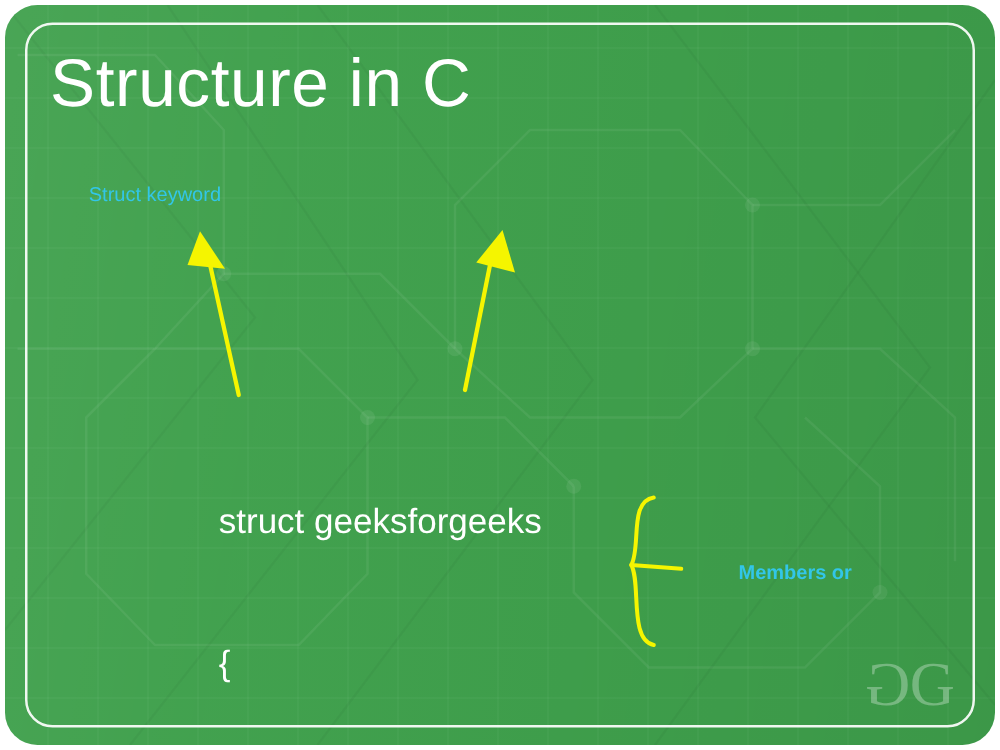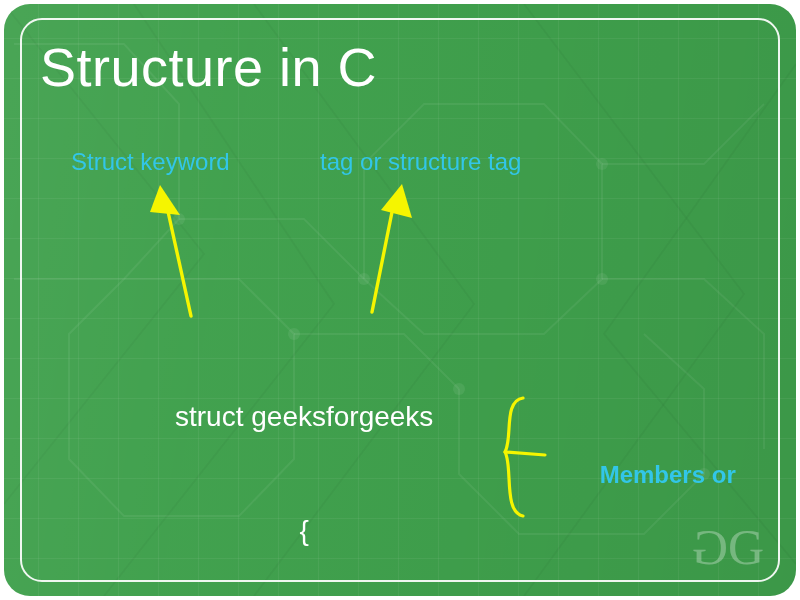--- a/index.html
+++ b/index.html
@@ -90,41 +90,41 @@
     font-weight: 300;
     letter-spacing: 0.5px;
     line-height: 1.15;
     margin-left: 40px;
   }
 
   
   .lbl {
     position: absolute;
     color: #32c6e8;
-    font-size: 24px;
+    font-size: 16px;
     font-weight: 400;
     line-height: 1.28;
     white-space: pre;
   }
   .lbl-struct-keyword { left: 71px;  top: 147px; }
   .lbl-tag           { left: 320px; top: 147px; }
   .lbl-members       { left: 573px; top: 429px; font-weight: bold; }
 
   
   .code {
     position: absolute;
     left: 175px;
     top: 322px;
     color: #ffffff;
     font-size: 28px;
     font-weight: 400;
     line-height: 38px;
     white-space: pre;
   }
-  .code-line { display: block; text-align: center; }
+  .code-line { display: block; }
 
   
   .overlay {
     position: absolute;
     inset: 0;
     pointer-events: none;
   }
 
   
   .watermark {
@@ -182,21 +182,20 @@
     </svg>
 
     <div class="card-shade"></div>
 
     <div class="frame"></div>
   </div>
 
   <div class="title">Structure in C</div>
 
   <div class="lbl lbl-struct-keyword">Struct keyword</div>
-  <div class="lbl lbl-tag">tag or structure tag</div>
 
   <div class="lbl lbl-members">
     <span>Members or</span><br>
   </div>
 
   <div class="code">
     <span class="code-line">struct geeksforgeeks</span>
     <span class="code-line">{</span>
     
     

